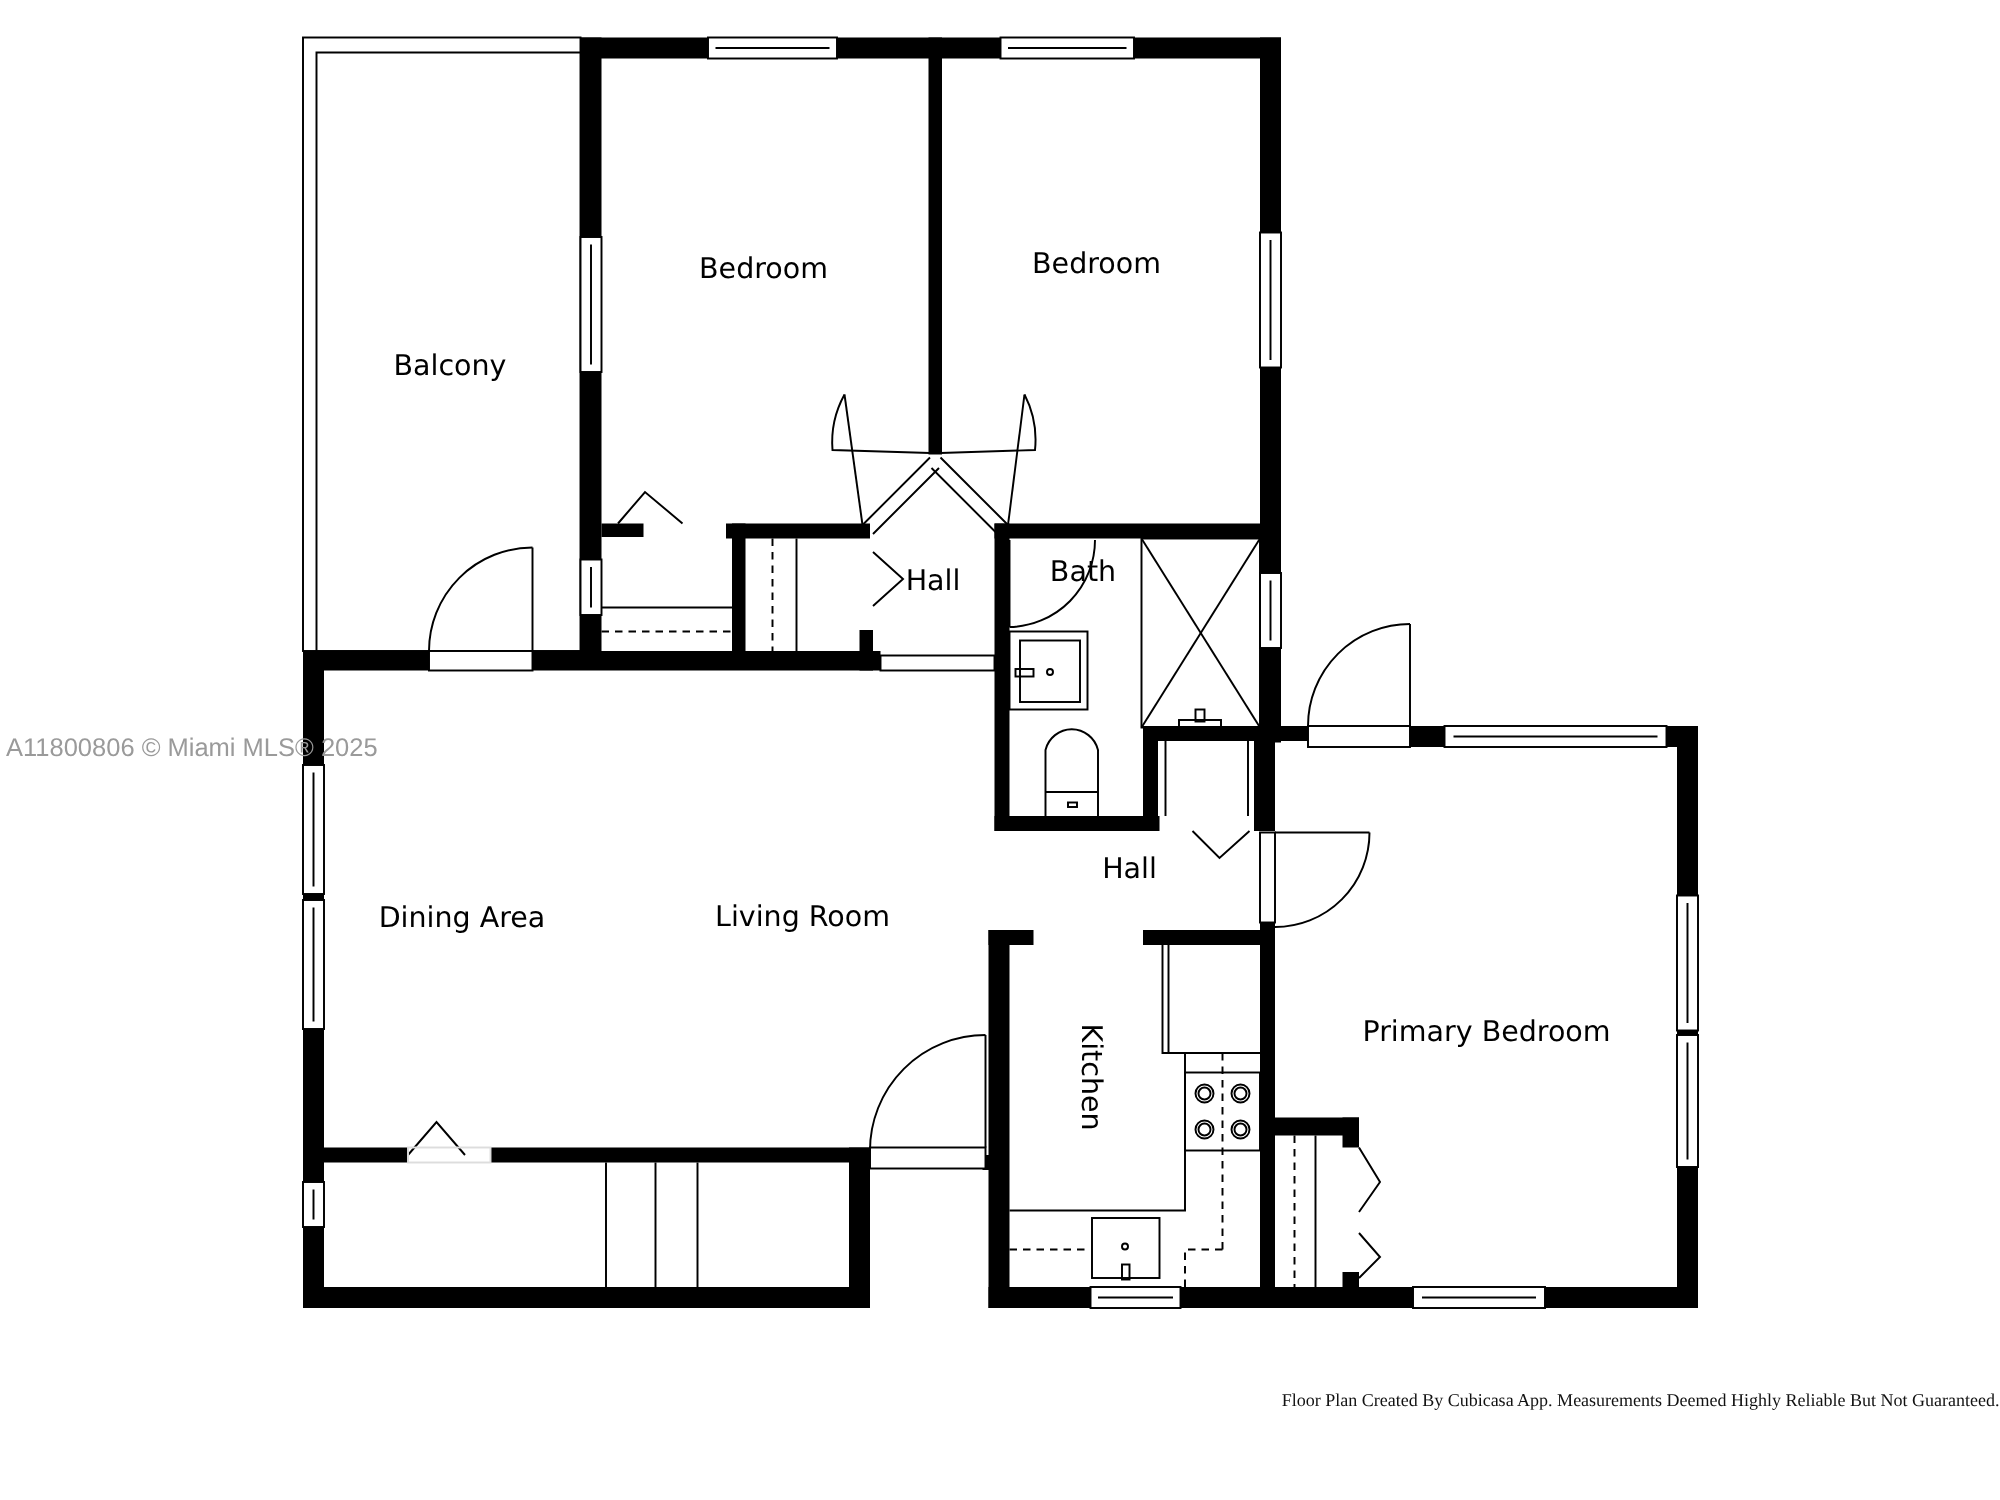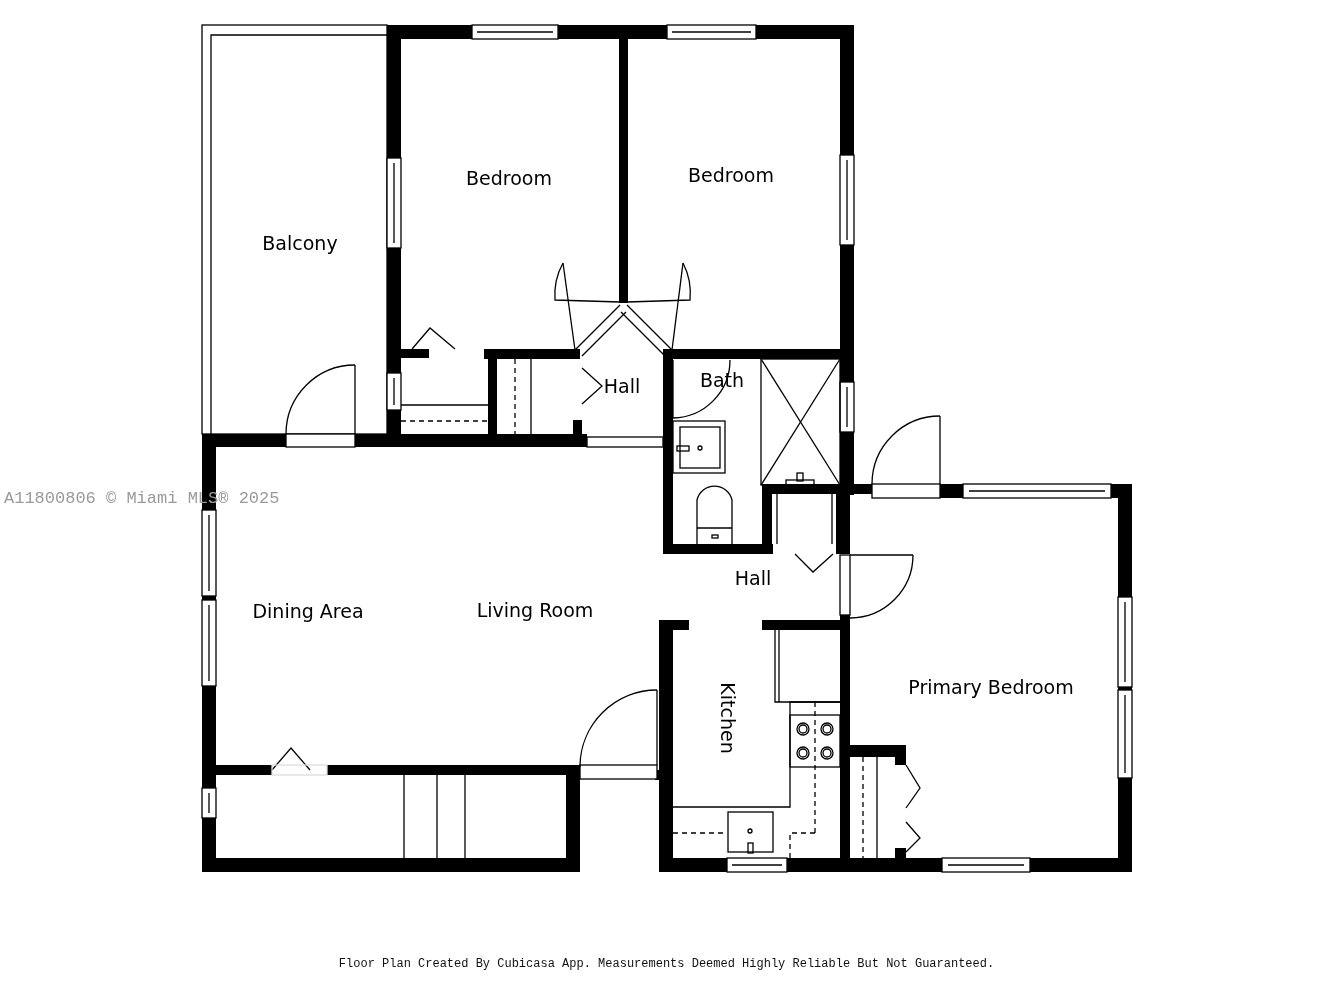--- a/index.html
+++ b/index.html
@@ -1,20 +1,20 @@
 <!DOCTYPE html>
 <html><head>
 <meta charset="utf-8">
 <style>
   html, body { margin: 0; padding: 0; background: #ffffff; }
   body { width: 1333px; height: 1000px; position: relative; overflow: hidden; font-family: "DejaVu Sans", sans-serif; }
   #plan { position: absolute; left: 0; top: 0; width: 1333px; height: 1000px; }
   .room-label { font-family: "DejaVu Sans", sans-serif; font-size: 19px; fill: #000; }
-  .watermark { position: absolute; left: 4px; top: 489px; font-family: Liberation Mono, monospace; font-size: 17px; color: #9a9a9a; white-space: nowrap; text-align: right; }
-  .footer { position: absolute; left: 0; width: 1333px; top: 957px; text-align: center; font-family: Liberation Mono, monospace; font-size: 12px; color: #111; }
+  .watermark { position: absolute; left: 4px; top: 489px; font-family: Liberation Sans, sans-serif; font-size: 17px; color: #9a9a9a; white-space: nowrap; text-align: right; }
+  .footer { position: absolute; left: 0; width: 1333px; top: 926px; text-align: right; font-family: Liberation Serif, serif; font-size: 12px; color: #111; }
 </style>
 </head>
 <body>
 
 <svg id="plan" viewBox="0 0 1333 1000" xmlns="http://www.w3.org/2000/svg">
   <g fill="#000">
 
     <rect x="387" y="25" width="467" height="14"></rect>
 
     <rect x="387" y="25" width="14" height="420"></rect>

